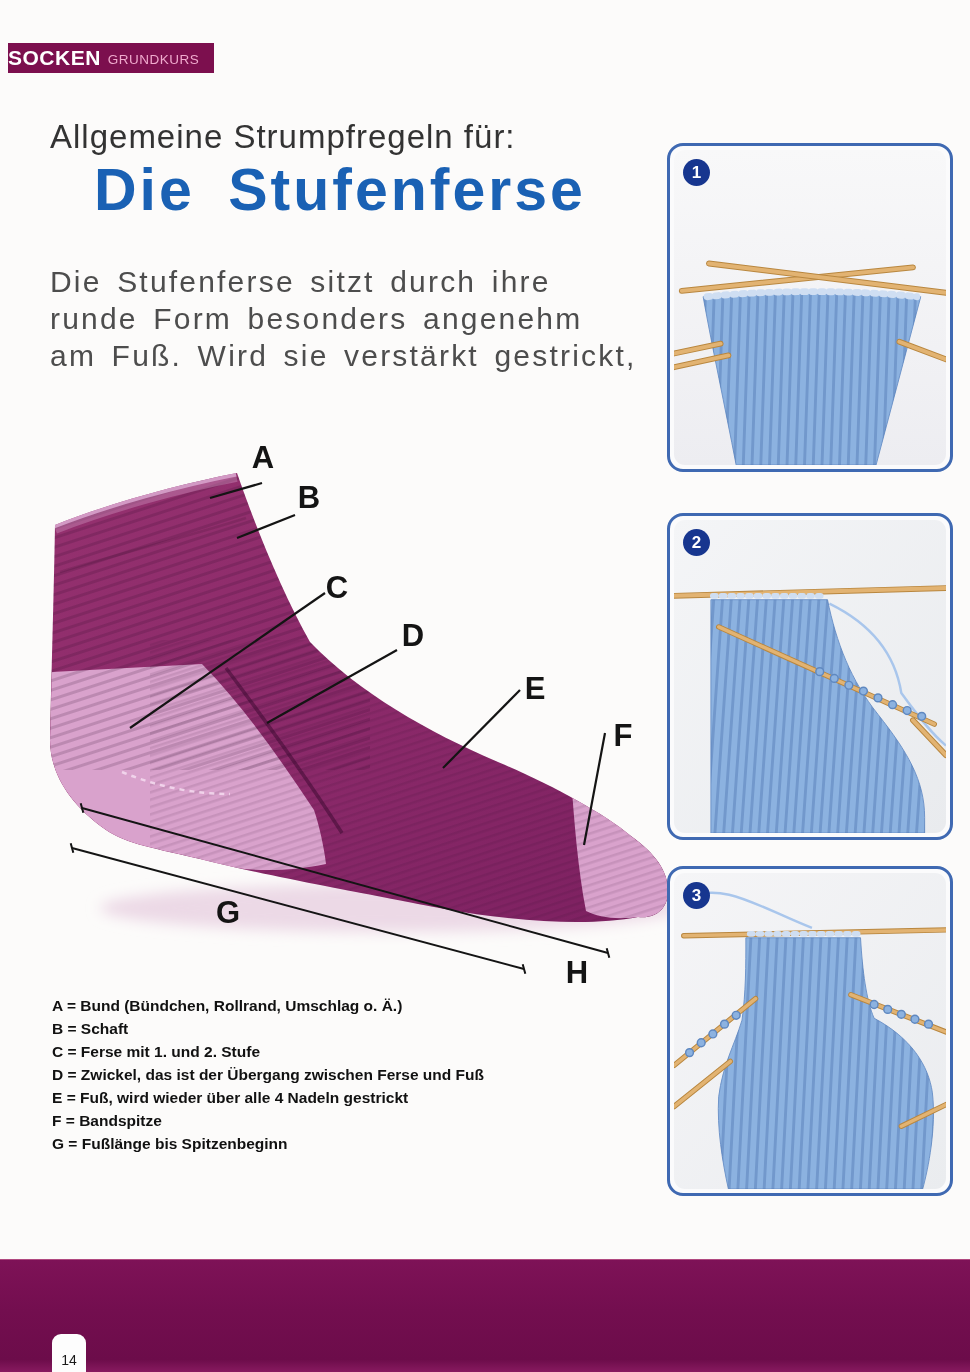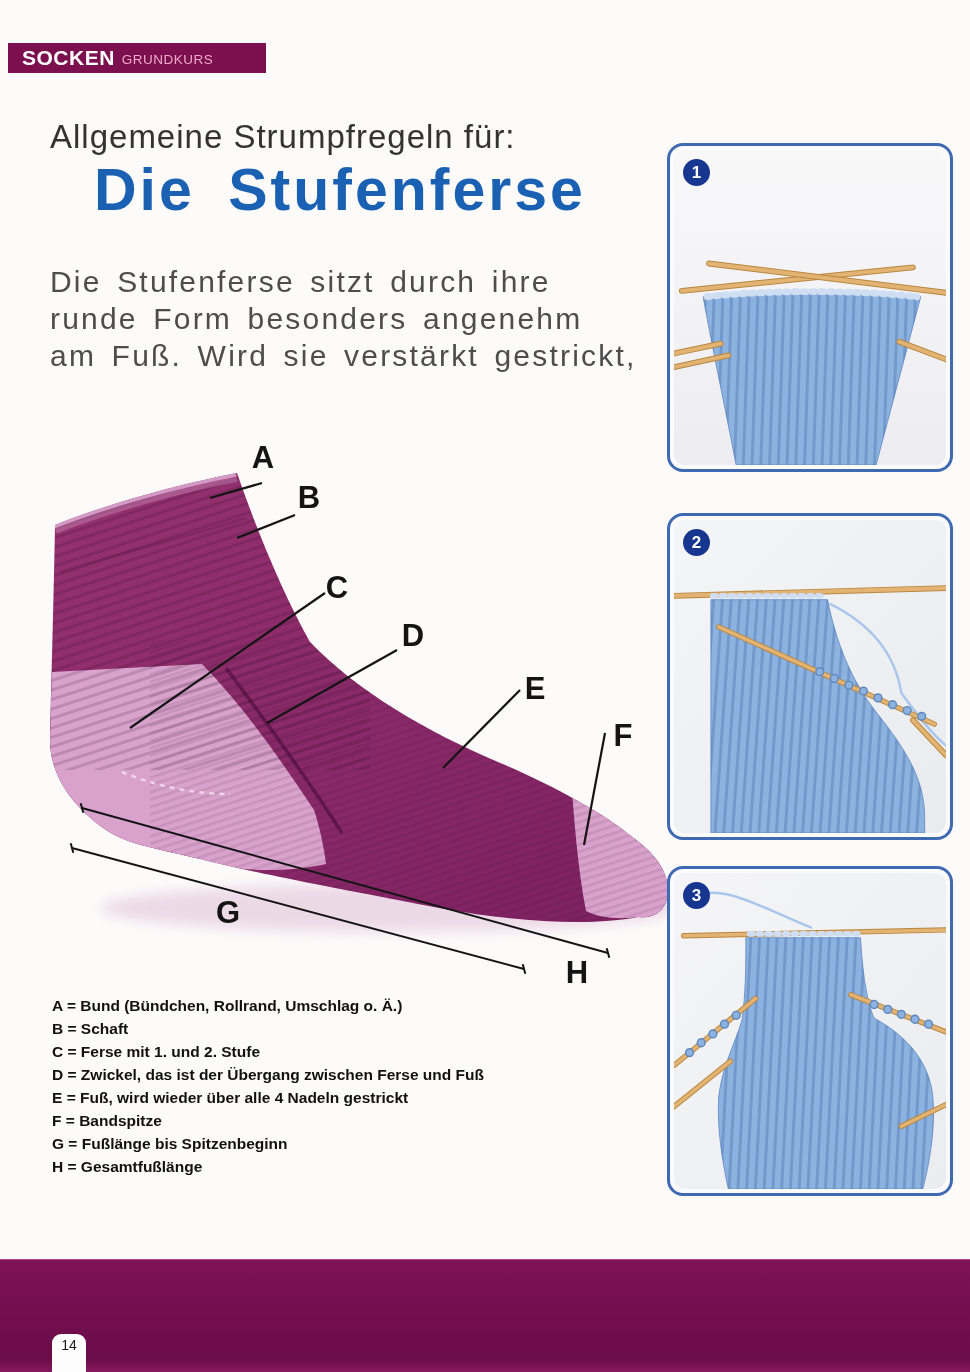--- a/index.html
+++ b/index.html
@@ -3,22 +3,22 @@
 <meta charset="utf-8">
 <style>
   html,body{margin:0;padding:0;}
   body{
     width:970px;height:1372px;position:relative;overflow:hidden;
     background:#fcfbfa;font-family:"Liberation Sans",sans-serif;color:#222;
   }
   .abs{position:absolute;}
   
   .header-bar{
-    left:8px;top:43px;width:258px;height:30px;background:#7c0f4e;
-    display:flex;align-items:center;padding-left:14px;box-sizing:border-box;gap:7px;
+    left:8px;top:43px;width:206px;height:30px;background:#7c0f4e;
+    display:flex;align-items:center;padding-left:0;box-sizing:border-box;gap:7px;
   }
   .header-main{color:#ffffff;font-weight:bold;font-size:21px;letter-spacing:.5px;}
   .header-sub{color:#efaacd;font-size:13.5px;letter-spacing:.5px;padding-top:3px;}
   
   .kicker{left:50px;top:118px;font-size:33px;color:#333;letter-spacing:1px;}
   .title{left:46px;top:156px;font-size:59px;font-weight:bold;color:#1a61b4;
          letter-spacing:3px;word-spacing:14px;margin-left:48px;}
   .bodytext{left:50px;top:263px;font-size:30px;line-height:37px;color:#4d4d4d;
             letter-spacing:2.2px;word-spacing:5px;}
   
@@ -44,21 +44,21 @@
   
   .footer-band{
     left:0;top:1259px;width:970px;height:113px;
     background:linear-gradient(180deg,#7e1257 0%,#730e4f 45%,#6c0c4a 88%,#8a1b61 100%);
     border-top:1px solid #b0487f;
   }
   .page-tab{
     left:52px;top:1334px;width:34px;height:38px;background:#fdfdfd;
     border-radius:9px 9px 0 0;z-index:2;
     display:flex;justify-content:center;align-items:flex-start;
-    font-size:14px;color:#1a1a1a;padding-top:3px;box-sizing:border-box;
+    font-size:14px;color:#1a1a1a;padding-top:18px;box-sizing:border-box;
   }
   text.dlabel{font-family:"Liberation Sans",sans-serif;font-weight:bold;font-size:31px;fill:#141414;}
 </style>
 </head>
 <body>
 
 <div class="abs header-bar">
   <span class="header-main">SOCKEN</span>
   <span class="header-sub">GRUNDKURS</span>
 </div>
@@ -165,21 +165,20 @@
 </div>
 
 <div class="abs legend">
   <div class="legend-row">A = Bund (Bündchen, Rollrand, Umschlag o. Ä.)</div>
   <div class="legend-row">B = Schaft</div>
   <div class="legend-row">C = Ferse mit 1. und 2. Stufe</div>
   <div class="legend-row">D = Zwickel, das ist der Übergang zwischen Ferse und Fuß</div>
   <div class="legend-row">E = Fuß, wird wieder über alle 4 Nadeln gestrickt</div>
   <div class="legend-row">F = Bandspitze</div>
   <div class="legend-row">G = Fußlänge bis Spitzenbeginn</div>
-  <div class="legend-row">H = Gesamtfußlänge</div>
 </div>
 
 <div class="abs panel" id="panel1">
   <div class="badge">1</div>
   <div class="panel-inner">
     <svg viewBox="0 0 280 322" preserveAspectRatio="none">
       <defs>
         <linearGradient id="bg1" x1="0" y1="0" x2="0" y2="1">
           <stop offset="0" stop-color="#f8f8f9"></stop>
             <stop offset="1" stop-color="#ededf1"></stop>

